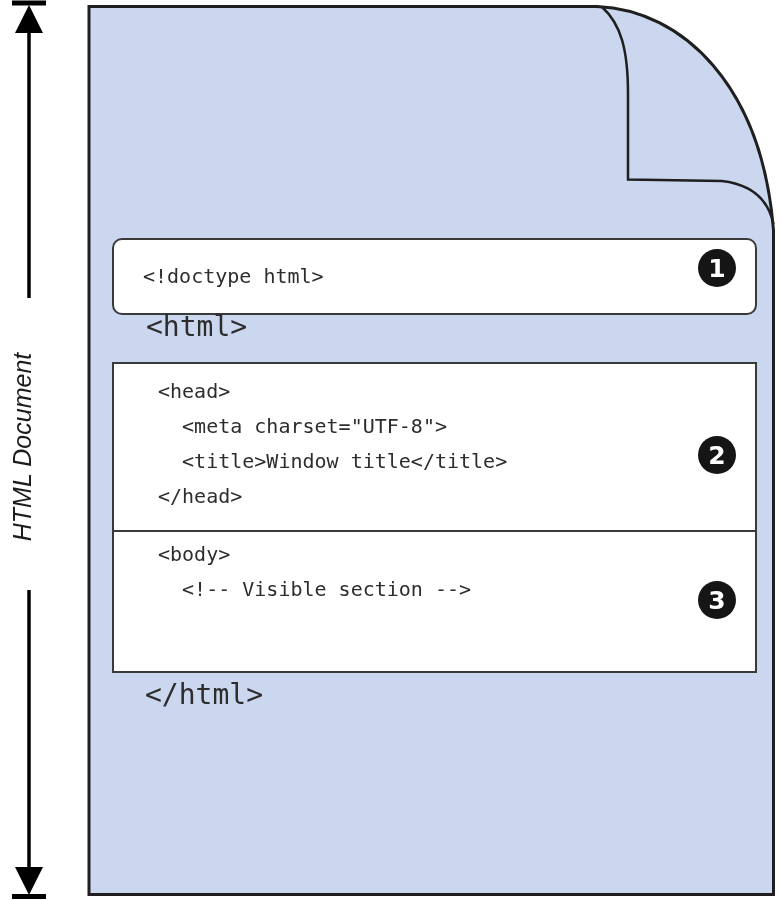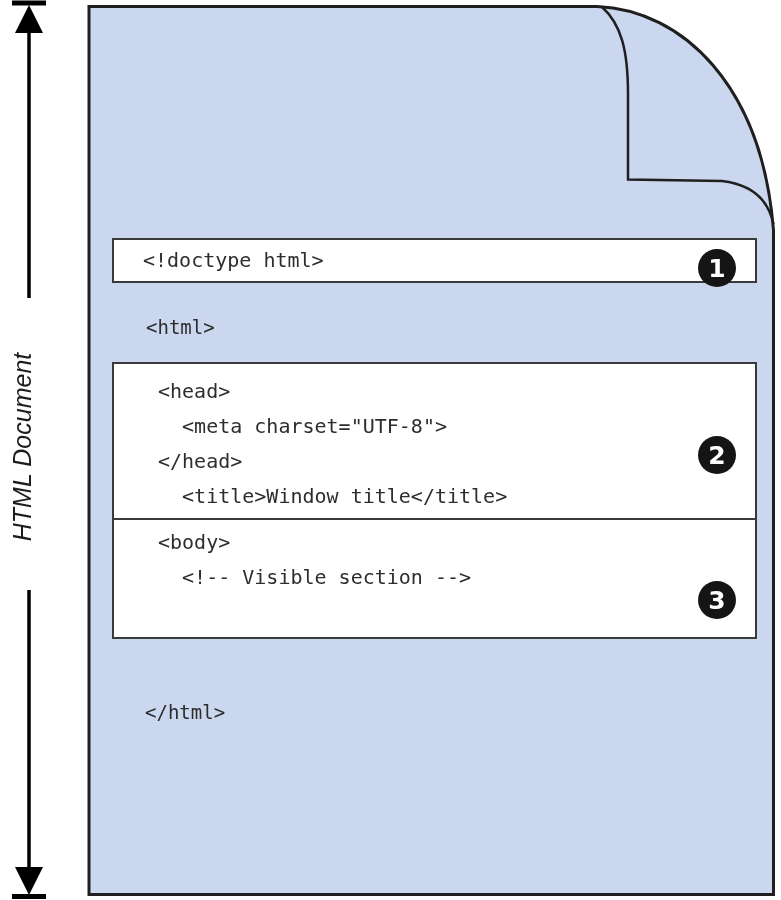--- a/index.html
+++ b/index.html
@@ -30,36 +30,37 @@
     border: 2px solid #3a3a3a;
     box-sizing: border-box;
   }
   .code-line {
     white-space: pre;
     font-size: 20px;
     line-height: 35px;
     color: #2d2d2d;
   }
   .box-doctype {
-    top: 238px; height: 45px;
+    top: 238px; height: 77px;
     display: flex; align-items: center;
     padding-left: 29px;
+    border-radius: 10px;
   }
   .box-head { top: 362px; height: 171px; padding: 10px 0 4px 44px; }
-  .box-body { top: 518px; height: 121px; padding: 5px 0 4px 44px; }
+  .box-body { top: 530px; height: 143px; padding: 5px 0 4px 44px; }
 
   .free-line {
     position: absolute;
     white-space: pre;
-    font-size: 19px;
+    font-size: 28px;
     line-height: 32px;
     color: #2d2d2d;
   }
   .html-open  { left: 146px; top: 311px; }
-  .html-close { left: 145px; top: 696px; text-align: right; }
+  .html-close { left: 145px; top: 679px; text-align: right; }
 
   .badge {
     position: absolute;
     left: 698px;
     width: 38px; height: 38px;
     border-radius: 50%;
     background: #151515;
     color: #ffffff;
     font-family: "DejaVu Sans", sans-serif;
     font-weight: bold;
@@ -113,22 +114,22 @@
 
   <div class="code-box box-doctype">
     <div class="code-line">&lt;!doctype html&gt;</div>
   </div>
 
   <div class="free-line html-open">&lt;html&gt;</div>
 
   <div class="code-box box-head">
     <div class="code-line">&lt;head&gt;</div>
     <div class="code-line">  &lt;meta charset="UTF-8"&gt;</div>
+    <div class="code-line">  &lt;title&gt;Window title&lt;/title&gt;</div>
     <div class="code-line">&lt;/head&gt;</div>
-    <div class="code-line">  &lt;title&gt;Window title&lt;/title&gt;</div>
   </div>
 
   <div class="code-box box-body">
     <div class="code-line">&lt;body&gt;</div>
     <div class="code-line">  &lt;!-- Visible section --&gt;</div>
   </div>
 
   <div class="free-line html-close">&lt;/html&gt;</div>
 
   <div class="badge badge-1">1</div>

